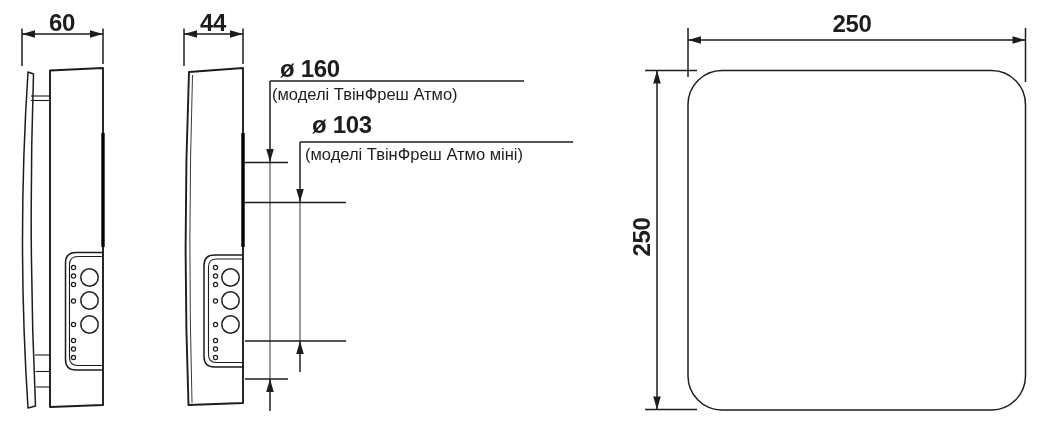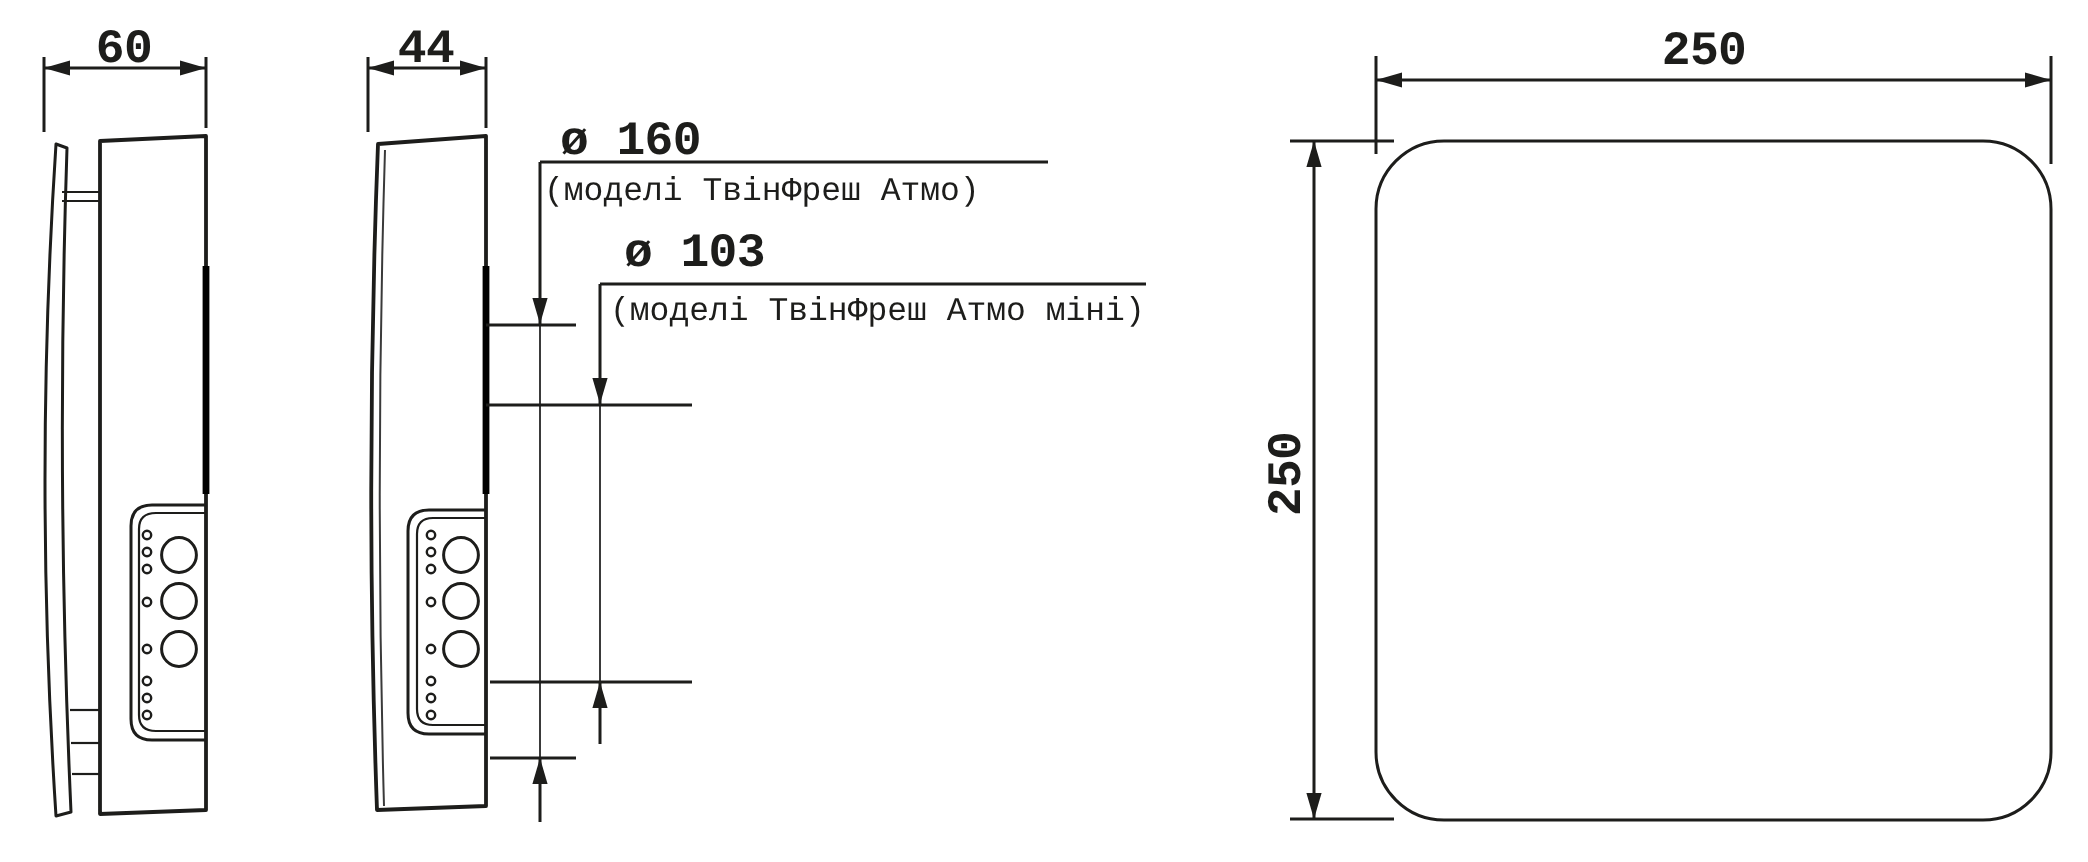--- a/index.html
+++ b/index.html
@@ -1,20 +1,20 @@
 <!DOCTYPE html>
 <html><head>
 <meta charset="utf-8">
 <style>
   html,body{margin:0;padding:0;background:#ffffff;}
   #stage{
     position:relative;
     width:1044px;height:431px;
     background:#ffffff;
-    font-family:Liberation Mono, monospace;
+    font-family:Liberation Sans, sans-serif;
     overflow:hidden;
   }
   svg{position:absolute;left:0;top:0;}
   .outline{fill:#ffffff;stroke:#1d1d1b;stroke-width:1.9;stroke-linejoin:round;}
   .edge{fill:none;stroke:#1d1d1b;stroke-width:1.5;stroke-linejoin:round;}
   .thin{fill:none;stroke:#1d1d1b;stroke-width:1.1;}
   .hair{fill:none;stroke:#3a3a3a;stroke-width:1;}
   .thick{fill:none;stroke:#000000;stroke-width:3.4;}
   .dimline{fill:none;stroke:#1d1d1b;stroke-width:1.5;stroke-linecap:butt;}
   .arrow{fill:#1d1d1b;stroke:none;}

